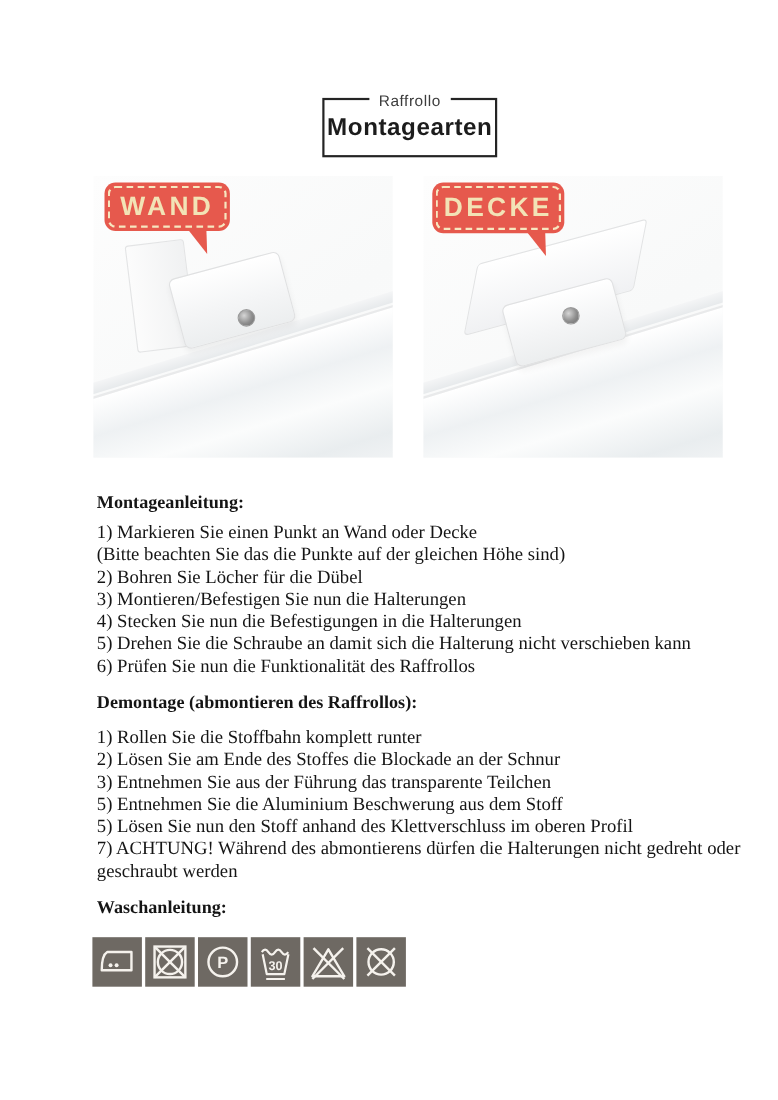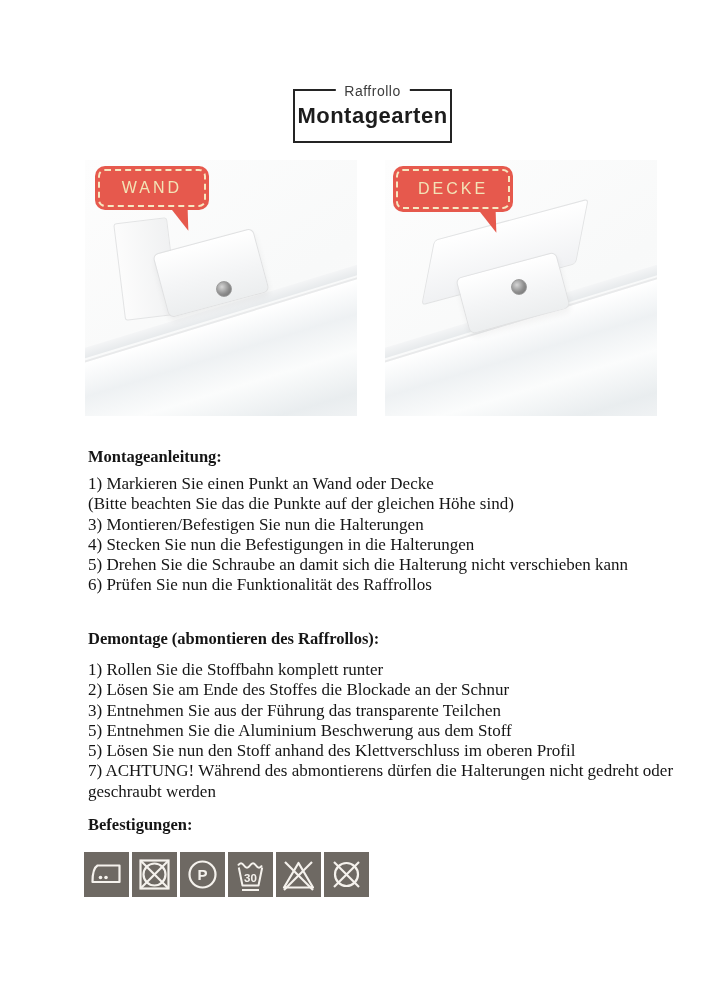--- a/index.html
+++ b/index.html
@@ -72,22 +72,22 @@
 
   
   .bubble{
     position:absolute;background:#e6594d;border-radius:10px;
     display:flex;align-items:center;justify-content:center;z-index:3;
   }
   .bubble .inner{
     position:absolute;inset:3px;border:2px dashed #f6e7c0;border-radius:7px;
   }
   .bubble .txt{
-    position:relative;font-family:"Liberation Sans",sans-serif;font-weight:normal;
-    font-size:16px;letter-spacing:3px;color:#f2e3b6;
+    position:relative;font-family:"Liberation Sans",sans-serif;font-weight:bold;
+    font-size:24px;letter-spacing:3px;color:#f2e3b6;
   }
   #photo-wand .bubble{left:10px;top:6px;width:114px;height:44px;}
   #photo-decke .bubble{left:8px;top:6px;width:120px;height:46px;}
   .tail{
     position:absolute;width:0;height:0;z-index:2;
     border-top:28px solid #e6594d;border-left:15px solid transparent;
     border-right:4px solid transparent;transform:rotate(-10deg);
   }
   #photo-wand .tail{left:86px;top:44px;}
   #photo-decke .tail{left:94px;top:46px;}
@@ -148,37 +148,38 @@
     <div class="bubble">
       <span class="inner"></span>
       <span class="txt">DECKE</span>
     </div>
   </div>
 
   <div class="sec-heading" id="montage-heading">Montageanleitung:</div>
   <div class="sec-lines" id="montage-lines">
     <div>1) Markieren Sie einen Punkt an Wand oder Decke</div>
     <div>(Bitte beachten Sie das die Punkte auf der gleichen Höhe sind)</div>
+    <div>2) Bohren Sie Löcher für die Dübel</div>
     <div>3) Montieren/Befestigen Sie nun die Halterungen</div>
     <div>4) Stecken Sie nun die Befestigungen in die Halterungen</div>
     <div>5) Drehen Sie die Schraube an damit sich die Halterung nicht verschieben kann</div>
     <div>6) Prüfen Sie nun die Funktionalität des Raffrollos</div>
   </div>
 
   <div class="sec-heading" id="demontage-heading">Demontage (abmontieren des Raffrollos):</div>
   <div class="sec-lines" id="demontage-lines">
     <div>1) Rollen Sie die Stoffbahn komplett runter</div>
     <div>2) Lösen Sie am Ende des Stoffes die Blockade an der Schnur</div>
     <div>3) Entnehmen Sie aus der Führung das transparente Teilchen</div>
     <div>5) Entnehmen Sie die Aluminium Beschwerung aus dem Stoff</div>
     <div>5) Lösen Sie nun den Stoff anhand des Klettverschluss im oberen Profil</div>
     <div>7) ACHTUNG! Während des abmontierens dürfen die Halterungen nicht gedreht oder geschraubt werden</div>
   </div>
 
-  <div class="sec-heading" id="wasch-heading">Befestigungen:</div>
+  <div class="sec-heading" id="wasch-heading">Waschanleitung:</div>
 
   <div id="care-row">
 
     <div class="care">
       <svg width="45" height="45" viewBox="0 0 45 45">
         <g stroke="#f5f2ed" stroke-width="2.2" fill="none" stroke-linejoin="round">
           <path d="M13.5 13.5 H35.5 V30 H8.5 C8.5 21 10 15.5 13.5 13.5 Z"></path>
         </g>
         <circle cx="16.5" cy="25.5" r="1.8" fill="#f5f2ed"></circle>
         <circle cx="22" cy="25.5" r="1.8" fill="#f5f2ed"></circle>

